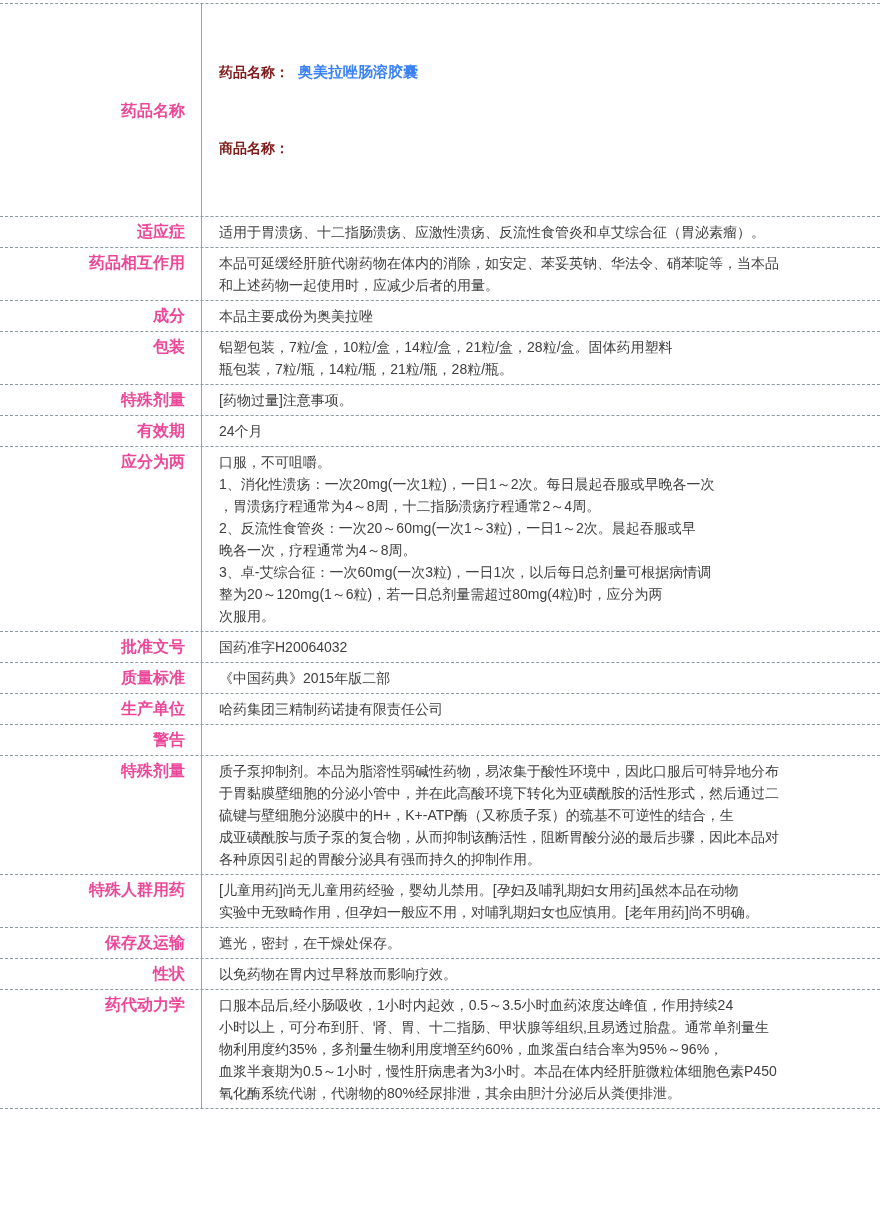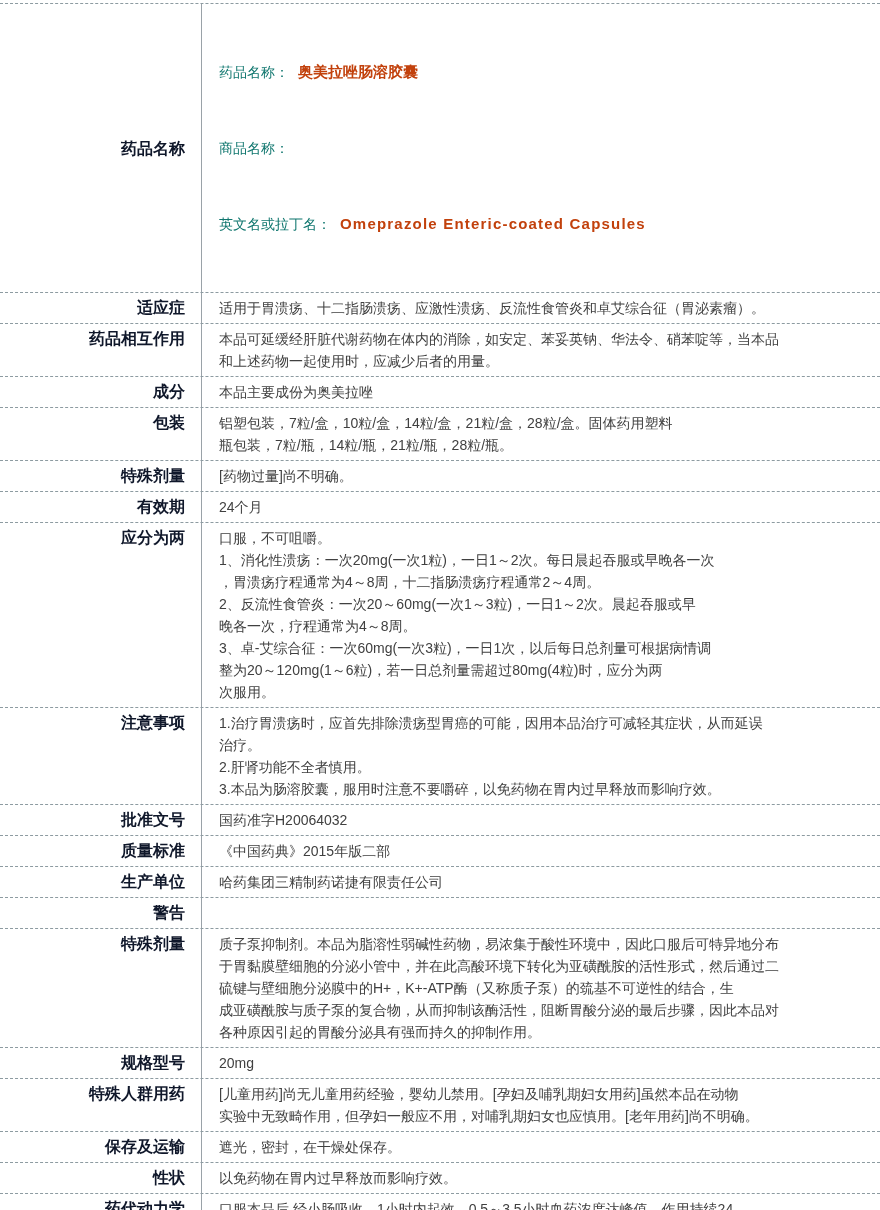--- a/index.html
+++ b/index.html
@@ -25,21 +25,21 @@
   }
   .cell-label {
     flex: 0 0 202px;
     width: 202px;
     box-sizing: border-box;
     border-right: 1px solid #9aa2a8;
     text-align: right;
     padding: 4px 16px 4px 0;
     font-size: 16px;
     font-weight: bold;
-    color: #0f172a;
+    color: #ec4899;
     line-height: 22px;
   }
   .cell-content {
     flex: 1 1 auto;
     box-sizing: border-box;
     padding: 4px 26px 4px 17px;
     font-size: 14px;
     color: #404040;
     line-height: 22px;
     white-space: pre-wrap;
@@ -52,45 +52,44 @@
     justify-content: flex-end;
     line-height: 25px;
   }
   .name-row .cell-content {
     padding-top: 5px;
     padding-bottom: 5px;
     line-height: 25px;
   }
   .name-field { line-height: 25px; }
   .field-key {
-    color: #0f766e;
-    font-weight: normal;
+    color: #7f1d1d;
+    font-weight: bold;
     font-size: 14px;
   }
   .field-value {
-    color: #c2410c;
+    color: #3b82f6;
     font-weight: bold;
     font-size: 15px;
     margin-left: 9px;
   }
   .field-value.en {
     letter-spacing: 1.2px;
   }
 </style>
 </head>
 <body>
 
 <div class="spec-table">
 
   <div class="row name-row">
     <div class="cell-label">药品名称</div>
     <div class="cell-content">
       <div class="name-field"><span class="field-key">药品名称：</span><span class="field-value">奥美拉唑肠溶胶囊</span></div>
       <div class="name-field"><span class="field-key">商品名称：</span><span class="field-value"></span></div>
-      <div class="name-field"><span class="field-key">英文名或拉丁名：</span><span class="field-value en">Omeprazole Enteric-coated Capsules</span></div>
     </div>
   </div>
 
   <div class="row">
     <div class="cell-label">适应症</div>
     <div class="cell-content">适用于胃溃疡、十二指肠溃疡、应激性溃疡、反流性食管炎和卓艾综合征（胃泌素瘤）。</div>
   </div>
 
   <div class="row">
     <div class="cell-label">药品相互作用</div>
@@ -104,47 +103,40 @@
   </div>
 
   <div class="row">
     <div class="cell-label">包装</div>
     <div class="cell-content">铝塑包装，7粒/盒，10粒/盒，14粒/盒，21粒/盒，28粒/盒。固体药用塑料
 瓶包装，7粒/瓶，14粒/瓶，21粒/瓶，28粒/瓶。</div>
   </div>
 
   <div class="row">
     <div class="cell-label">特殊剂量</div>
-    <div class="cell-content">[药物过量]尚不明确。</div>
+    <div class="cell-content">[药物过量]注意事项。</div>
   </div>
 
   <div class="row">
     <div class="cell-label">有效期</div>
     <div class="cell-content">24个月</div>
   </div>
 
   <div class="row">
     <div class="cell-label">应分为两</div>
     <div class="cell-content">口服，不可咀嚼。
 1、消化性溃疡：一次20mg(一次1粒)，一日1～2次。每日晨起吞服或早晚各一次
 ，胃溃疡疗程通常为4～8周，十二指肠溃疡疗程通常2～4周。
 2、反流性食管炎：一次20～60mg(一次1～3粒)，一日1～2次。晨起吞服或早
 晚各一次，疗程通常为4～8周。
 3、卓-艾综合征：一次60mg(一次3粒)，一日1次，以后每日总剂量可根据病情调
 整为20～120mg(1～6粒)，若一日总剂量需超过80mg(4粒)时，应分为两
 次服用。</div>
   </div>
 
-  <div class="row">
-    <div class="cell-label">注意事项</div>
-    <div class="cell-content">1.治疗胃溃疡时，应首先排除溃疡型胃癌的可能，因用本品治疗可减轻其症状，从而延误
-治疗。
-2.肝肾功能不全者慎用。
-3.本品为肠溶胶囊，服用时注意不要嚼碎，以免药物在胃内过早释放而影响疗效。</div>
-  </div>
 
   <div class="row">
     <div class="cell-label">批准文号</div>
     <div class="cell-content">国药准字H20064032</div>
   </div>
 
   <div class="row">
     <div class="cell-label">质量标准</div>
     <div class="cell-content">《中国药典》2015年版二部</div>
   </div>
@@ -161,24 +153,20 @@
 
   <div class="row">
     <div class="cell-label">特殊剂量</div>
     <div class="cell-content">质子泵抑制剂。本品为脂溶性弱碱性药物，易浓集于酸性环境中，因此口服后可特异地分布
 于胃黏膜壁细胞的分泌小管中，并在此高酸环境下转化为亚磺酰胺的活性形式，然后通过二
 硫键与壁细胞分泌膜中的H+，K+-ATP酶（又称质子泵）的巯基不可逆性的结合，生
 成亚磺酰胺与质子泵的复合物，从而抑制该酶活性，阻断胃酸分泌的最后步骤，因此本品对
 各种原因引起的胃酸分泌具有强而持久的抑制作用。</div>
   </div>
 
-  <div class="row">
-    <div class="cell-label">规格型号</div>
-    <div class="cell-content">20mg</div>
-  </div>
 
   <div class="row">
     <div class="cell-label">特殊人群用药</div>
     <div class="cell-content">[儿童用药]尚无儿童用药经验，婴幼儿禁用。[孕妇及哺乳期妇女用药]虽然本品在动物
 实验中无致畸作用，但孕妇一般应不用，对哺乳期妇女也应慎用。[老年用药]尚不明确。</div>
   </div>
 
   <div class="row">
     <div class="cell-label">保存及运输</div>
     <div class="cell-content">遮光，密封，在干燥处保存。</div>

